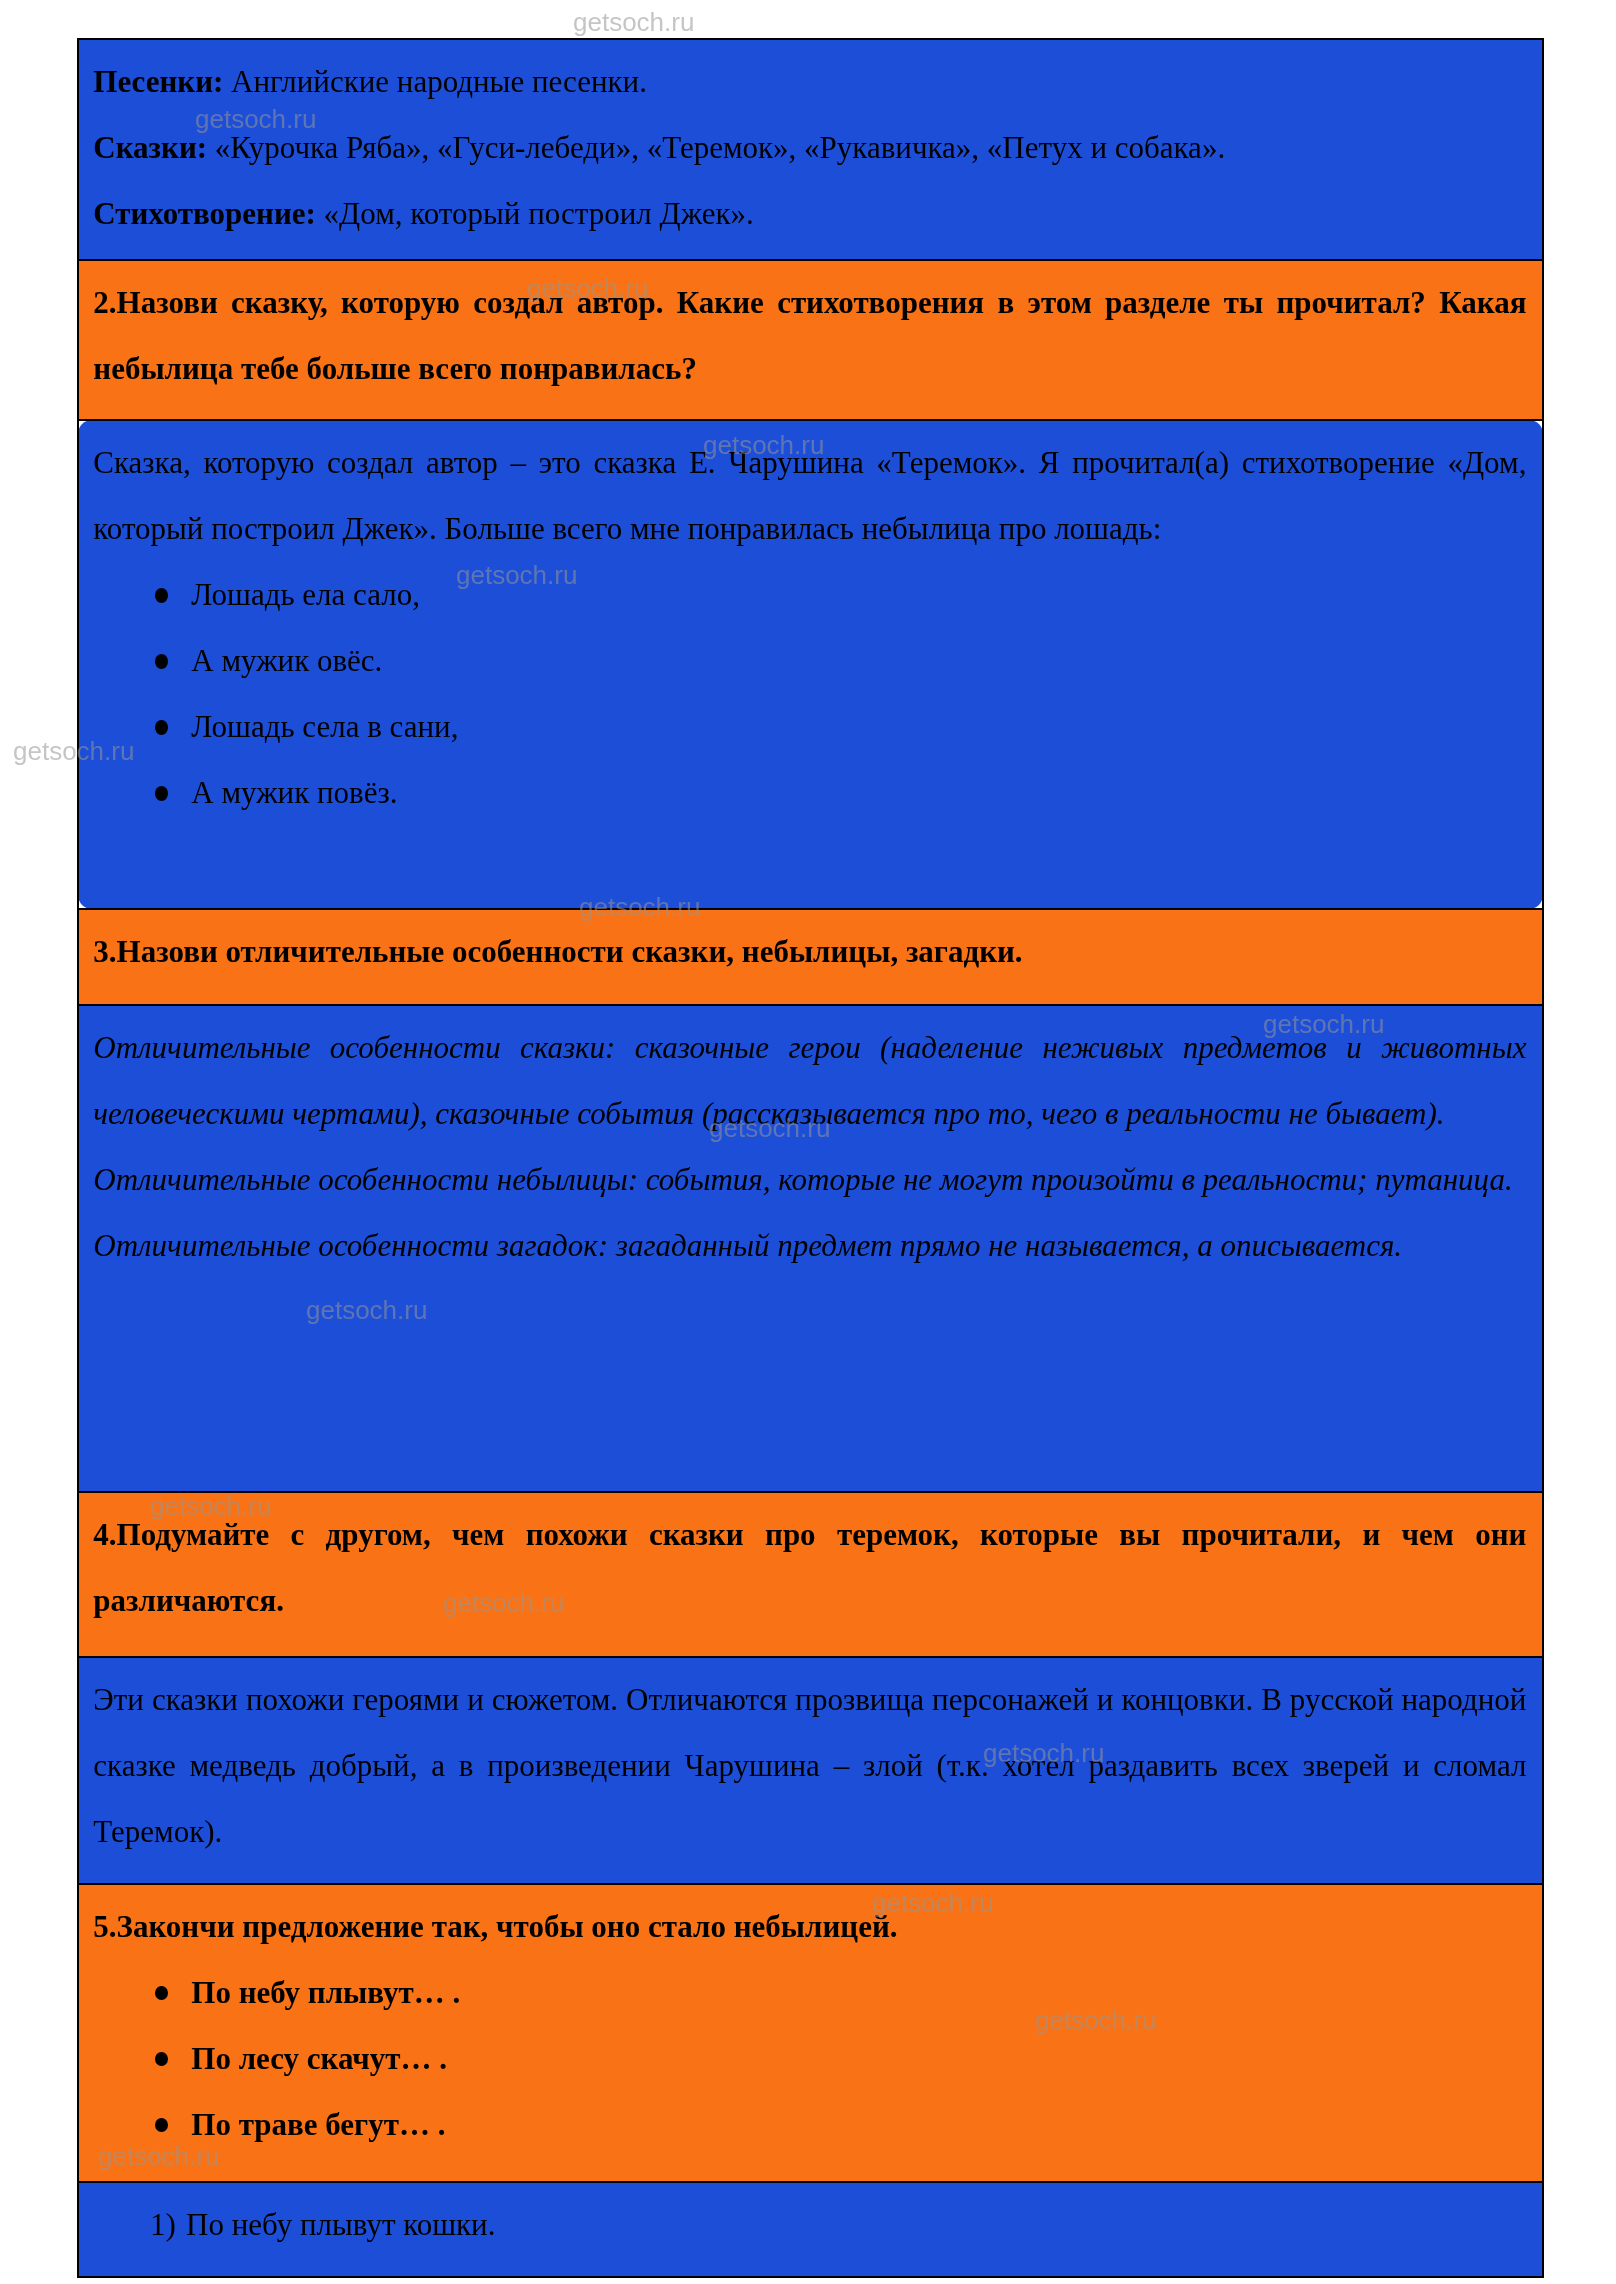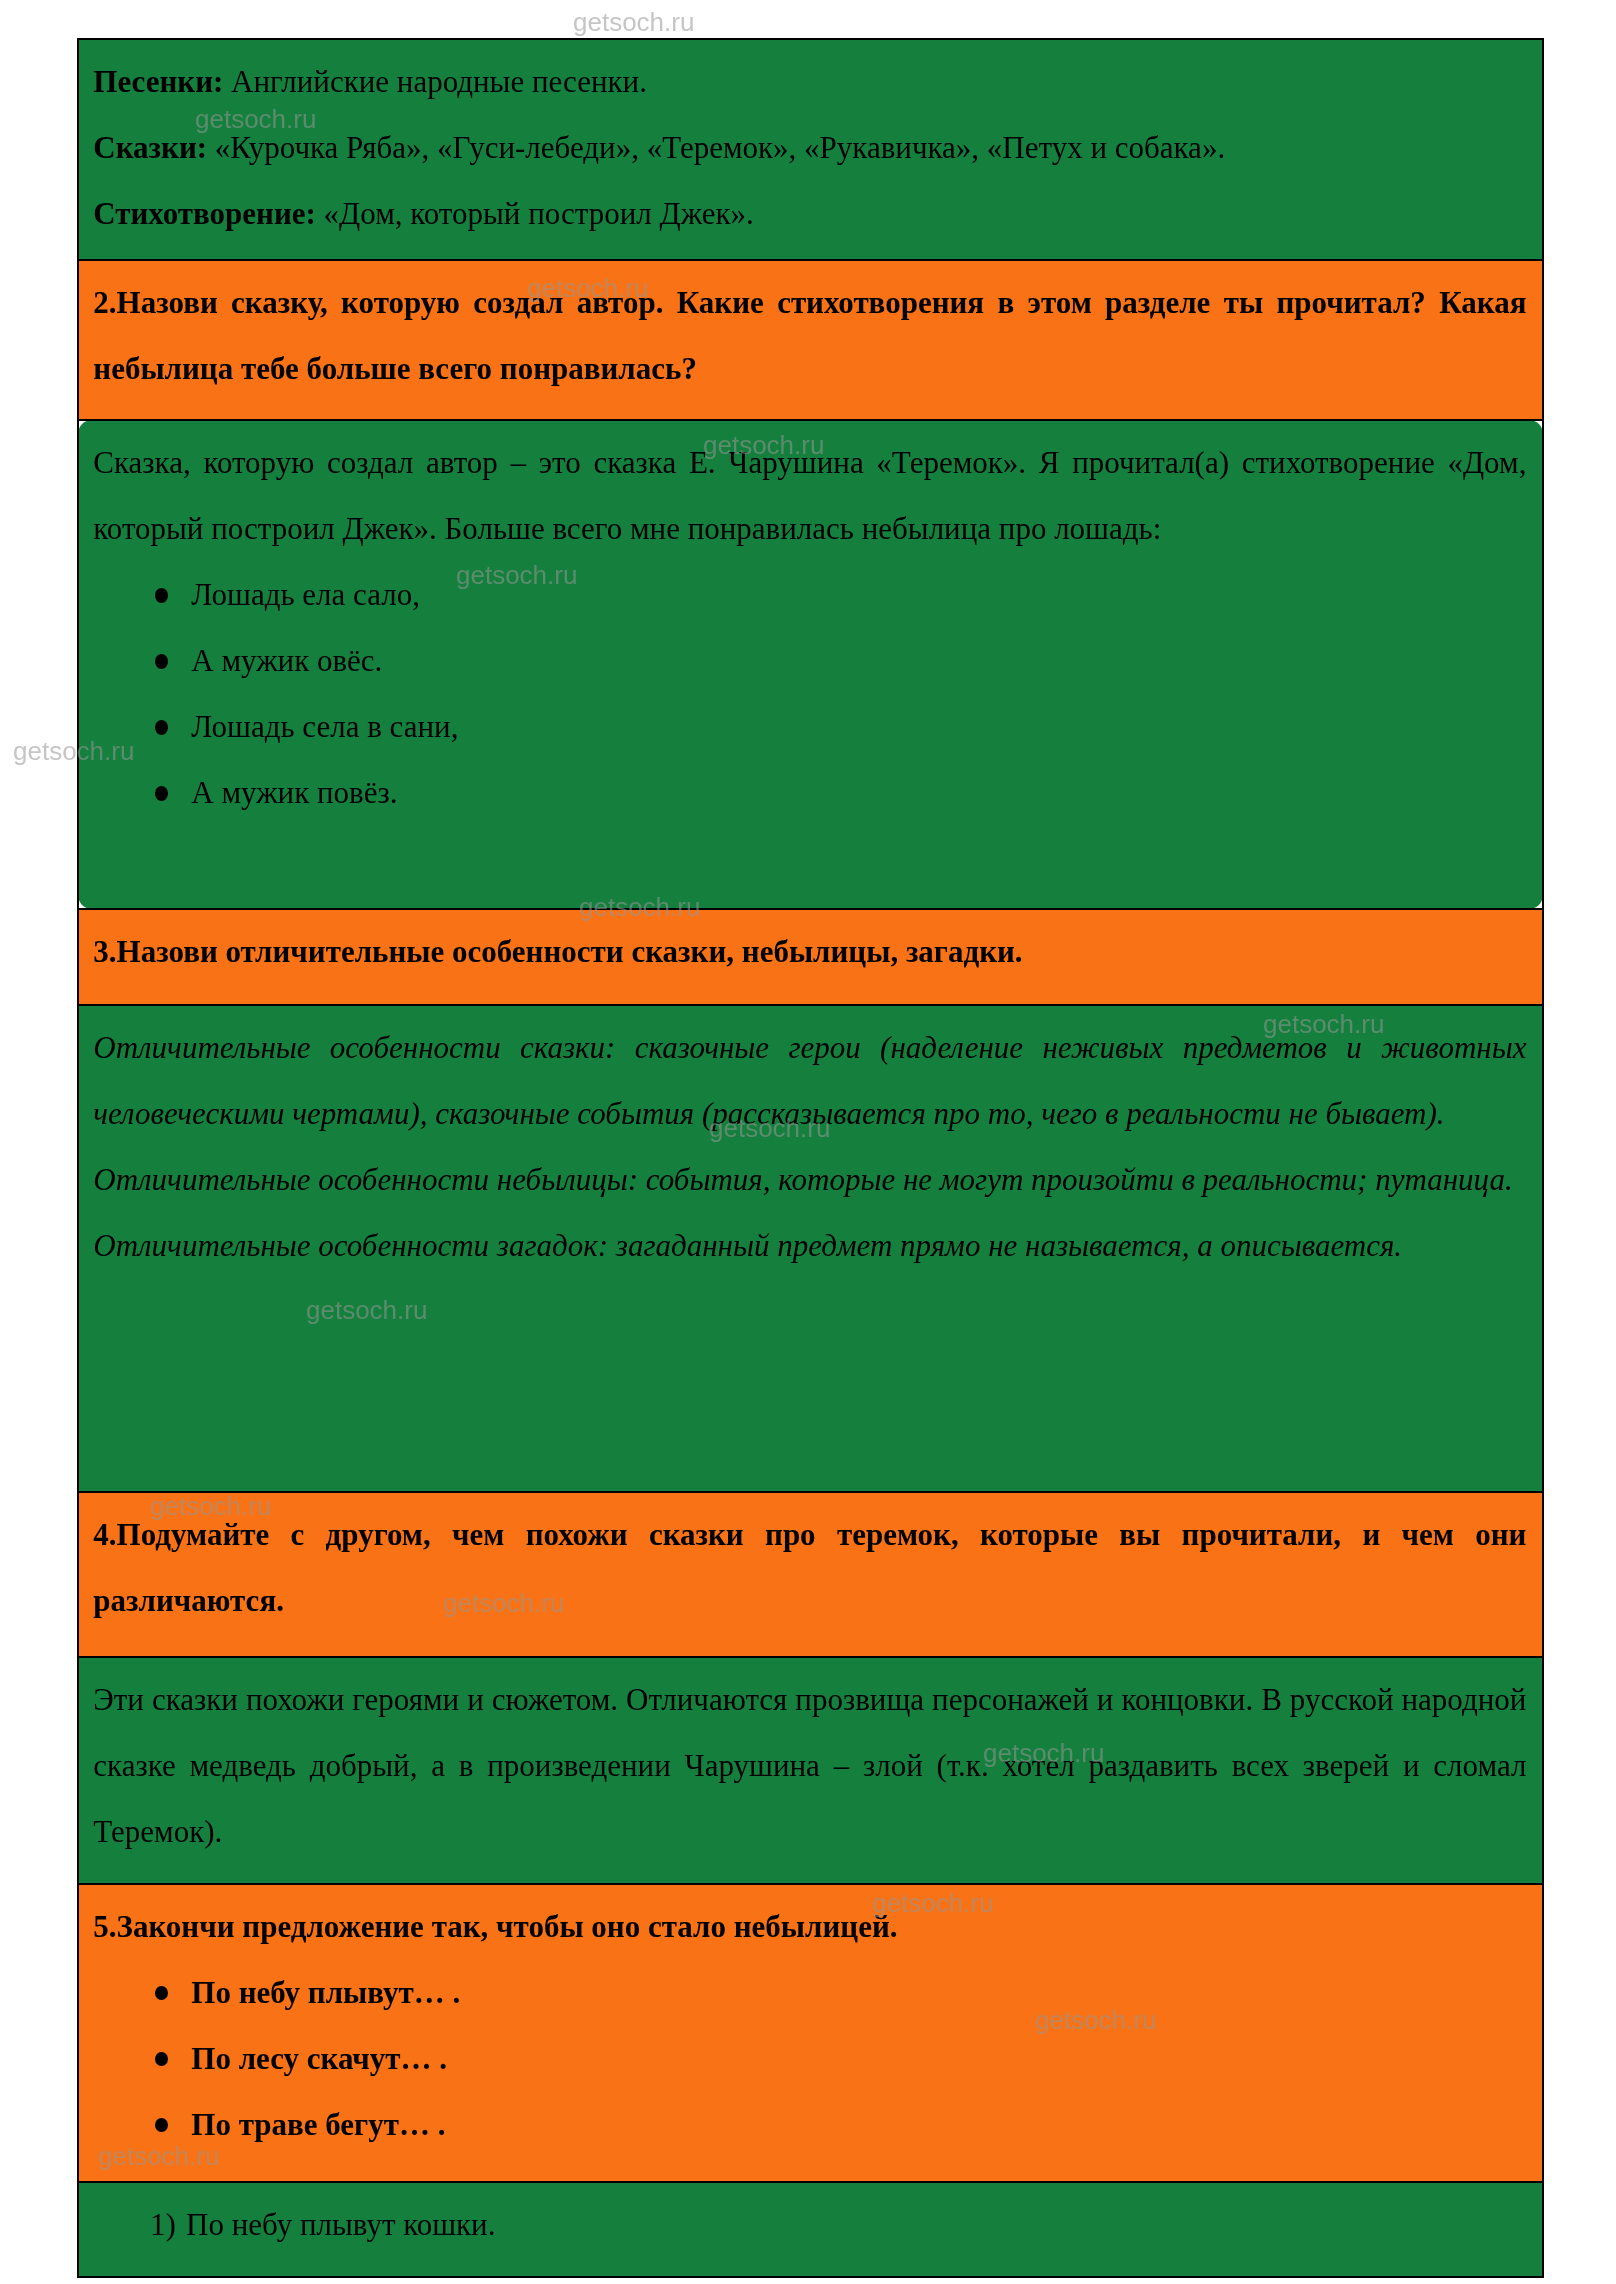--- a/index.html
+++ b/index.html
@@ -6,21 +6,21 @@
   body { width: 1617px; height: 2284px; position: relative; overflow: hidden;
          font-family: "Liberation Serif", "DejaVu Serif", serif; color: #000; }
   .page { position: absolute; left: 0; top: 0; width: 1617px; height: 2284px; }
   table.qa { position: absolute; left: 77px; top: 38px; width: 1467px;
              border-collapse: collapse; table-layout: fixed; }
   table.qa td { border-left: 2px solid #000; border-right: 2px solid #000;
                 border-top: 2.6px solid #000; border-bottom: 2.6px solid #000;
                 padding: 9px 15.6px 11.7px 14.3px; vertical-align: top;
                 font-size: 31px; line-height: 66px; text-align: justify; }
   td.q { background: #f97316; font-weight: bold; }
-  td.a { background: #15803d; }
+  td.a { background: #1d4ed8; }
   .line { display: block; }
   .lbl { font-weight: bold; }
   ul.bul { list-style: none; margin: 0; padding: 0 0 0 62px; }
   ul.bul li { position: relative; padding-left: 36px; }
   ul.bul li .dot { position: absolute; left: 0; top: 26px; width: 13px; height: 14.3px;
                    border-radius: 50%; background: #000; }
   ol.num { list-style: none; margin: 0; padding: 0 0 0 62px; }
   ol.num li .n { display: inline-block; width: 36px; margin-left: -5.2px; }
   .r1 td { height: 189px; }
   .rq2 td { height: 138px; }

